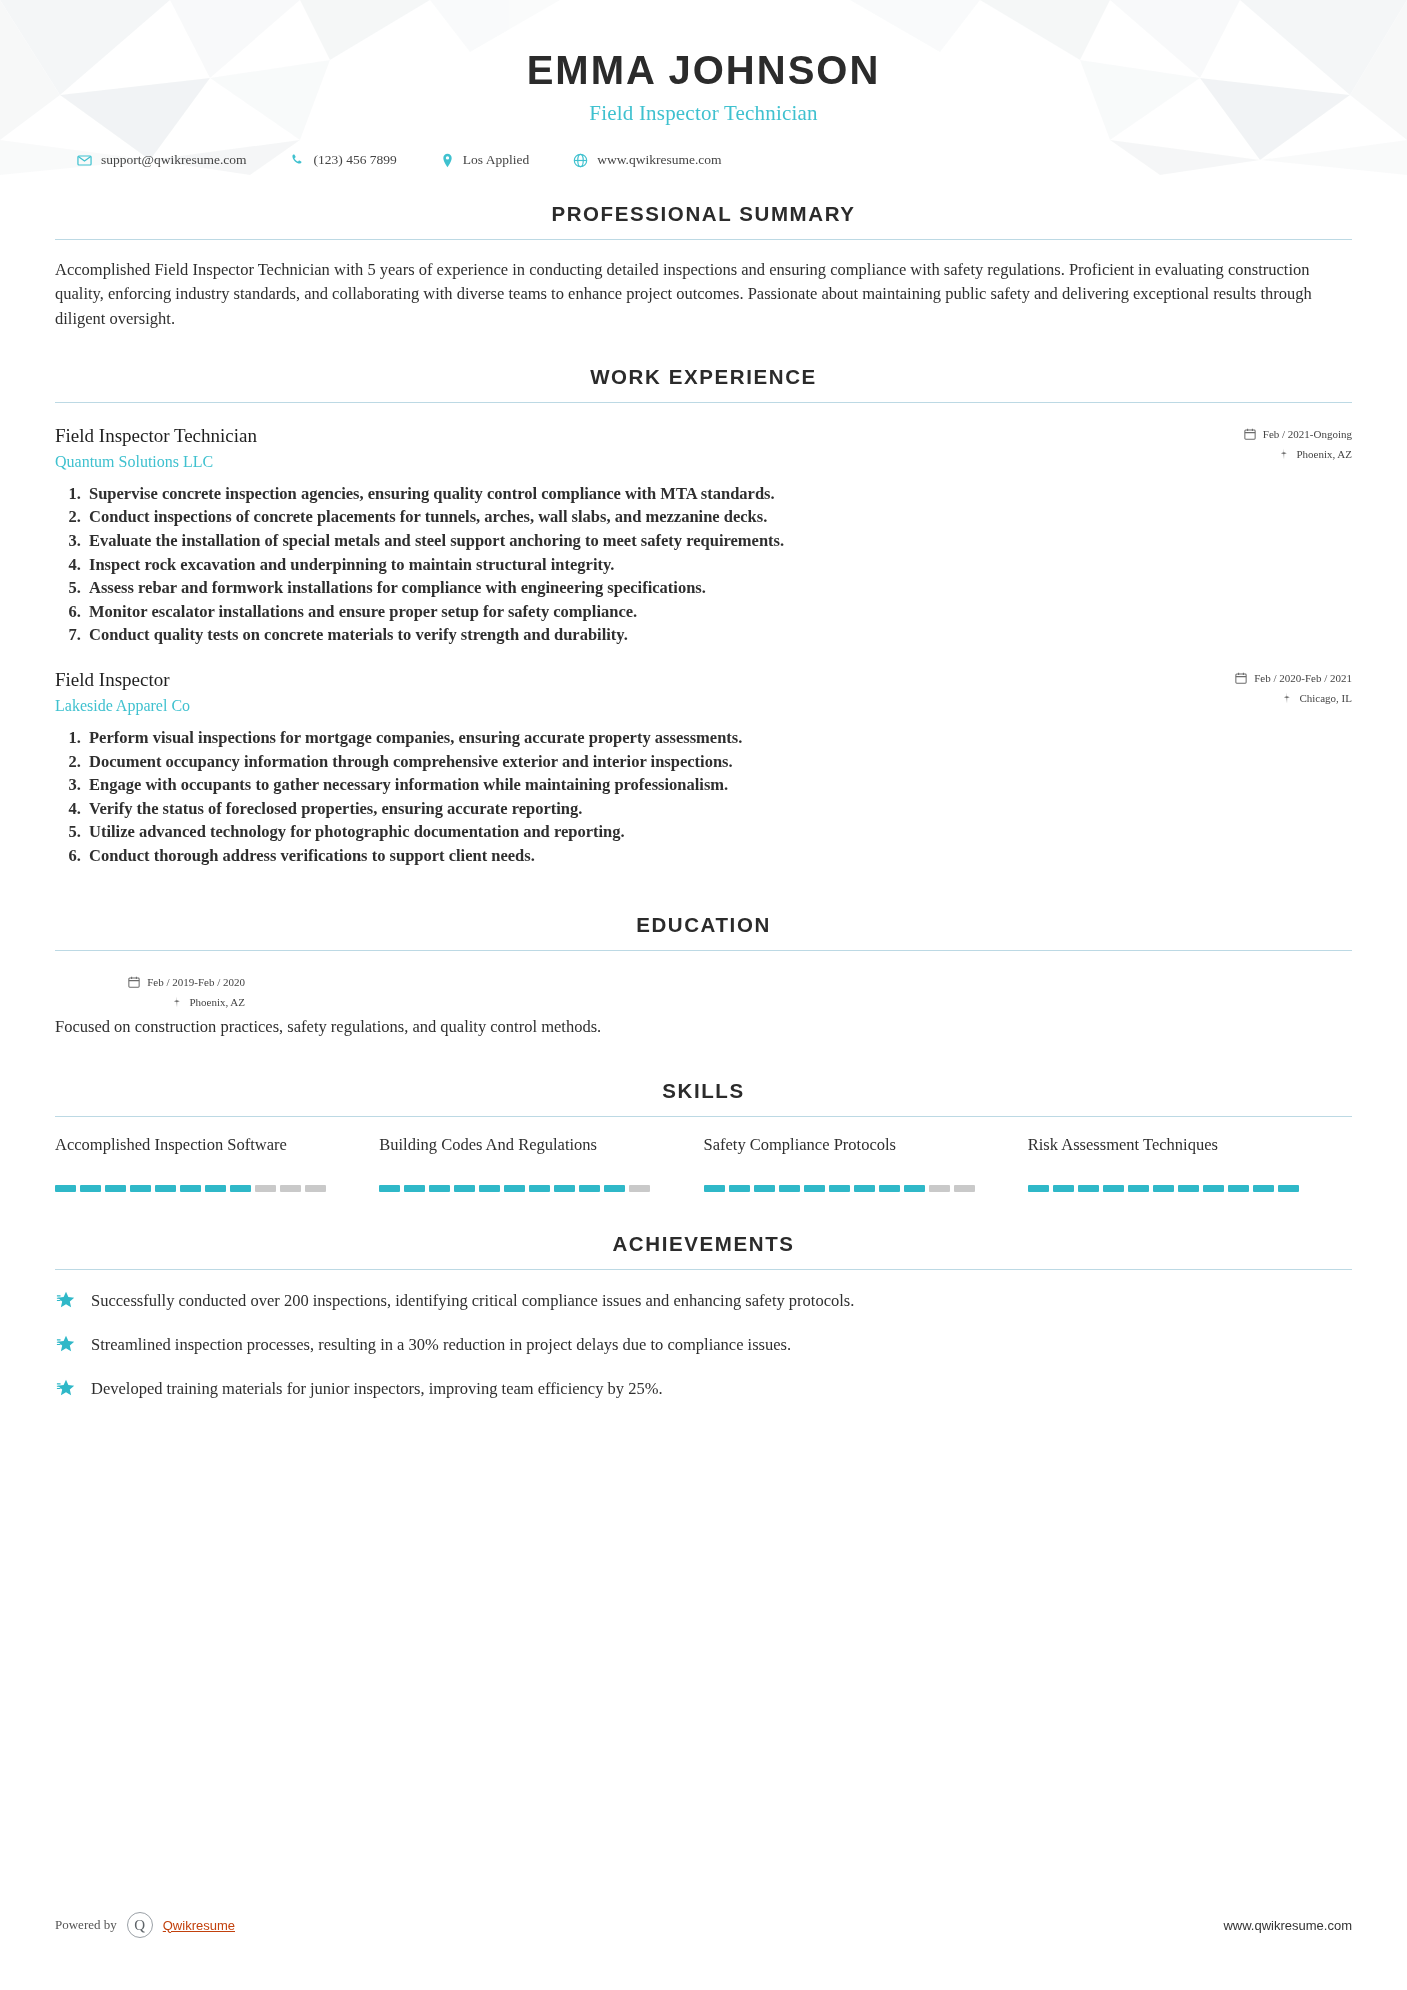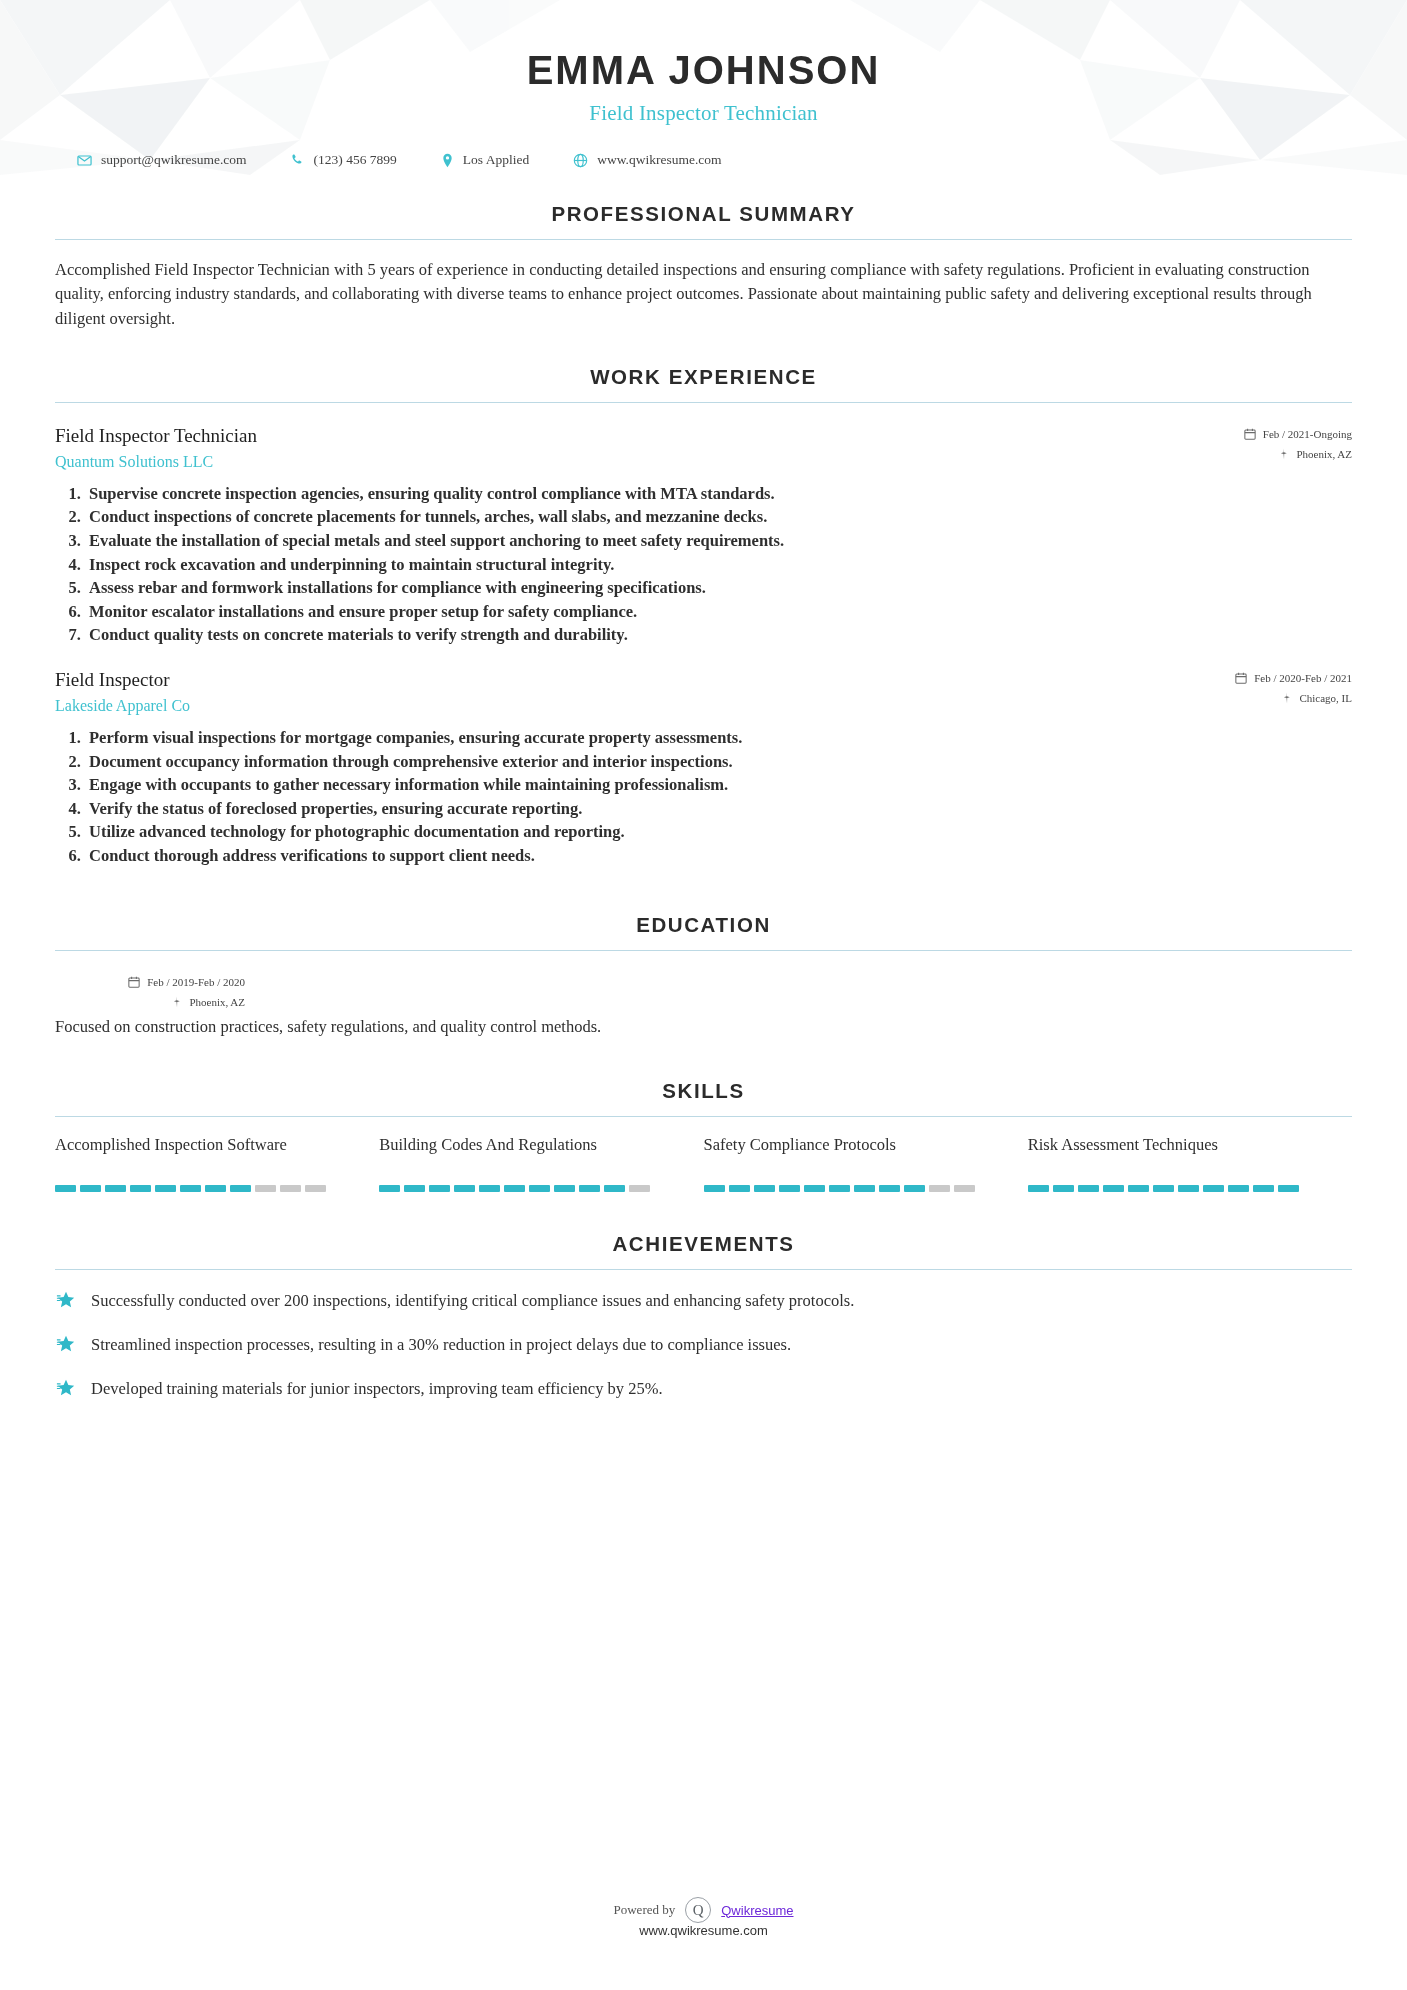--- a/index.html
+++ b/index.html
@@ -187,30 +187,29 @@
     position: absolute;
     left: 55px;
     right: 55px;
     bottom: 52px;
     display: flex;
     justify-content: space-between;
     align-items: center;
     font-size: 13px;
     color: #555;
     z-index: 2;
-    flex-direction: column;
   }
   .footer .brand {
     display: flex;
     align-items: center;
     gap: 10px;
   }
   .footer .brand-name {
     text-decoration: underline;
-    color: #6d28d9;
+    color: #c2410c;
     font-family: "Liberation Sans", sans-serif;
     font-size: 13px;
   }
   .q-logo {
     width: 26px; height: 26px;
     border-radius: 50%;
     border: 1.6px solid #9aa0a6;
     display: inline-flex;
     align-items: center;
     justify-content: center;

